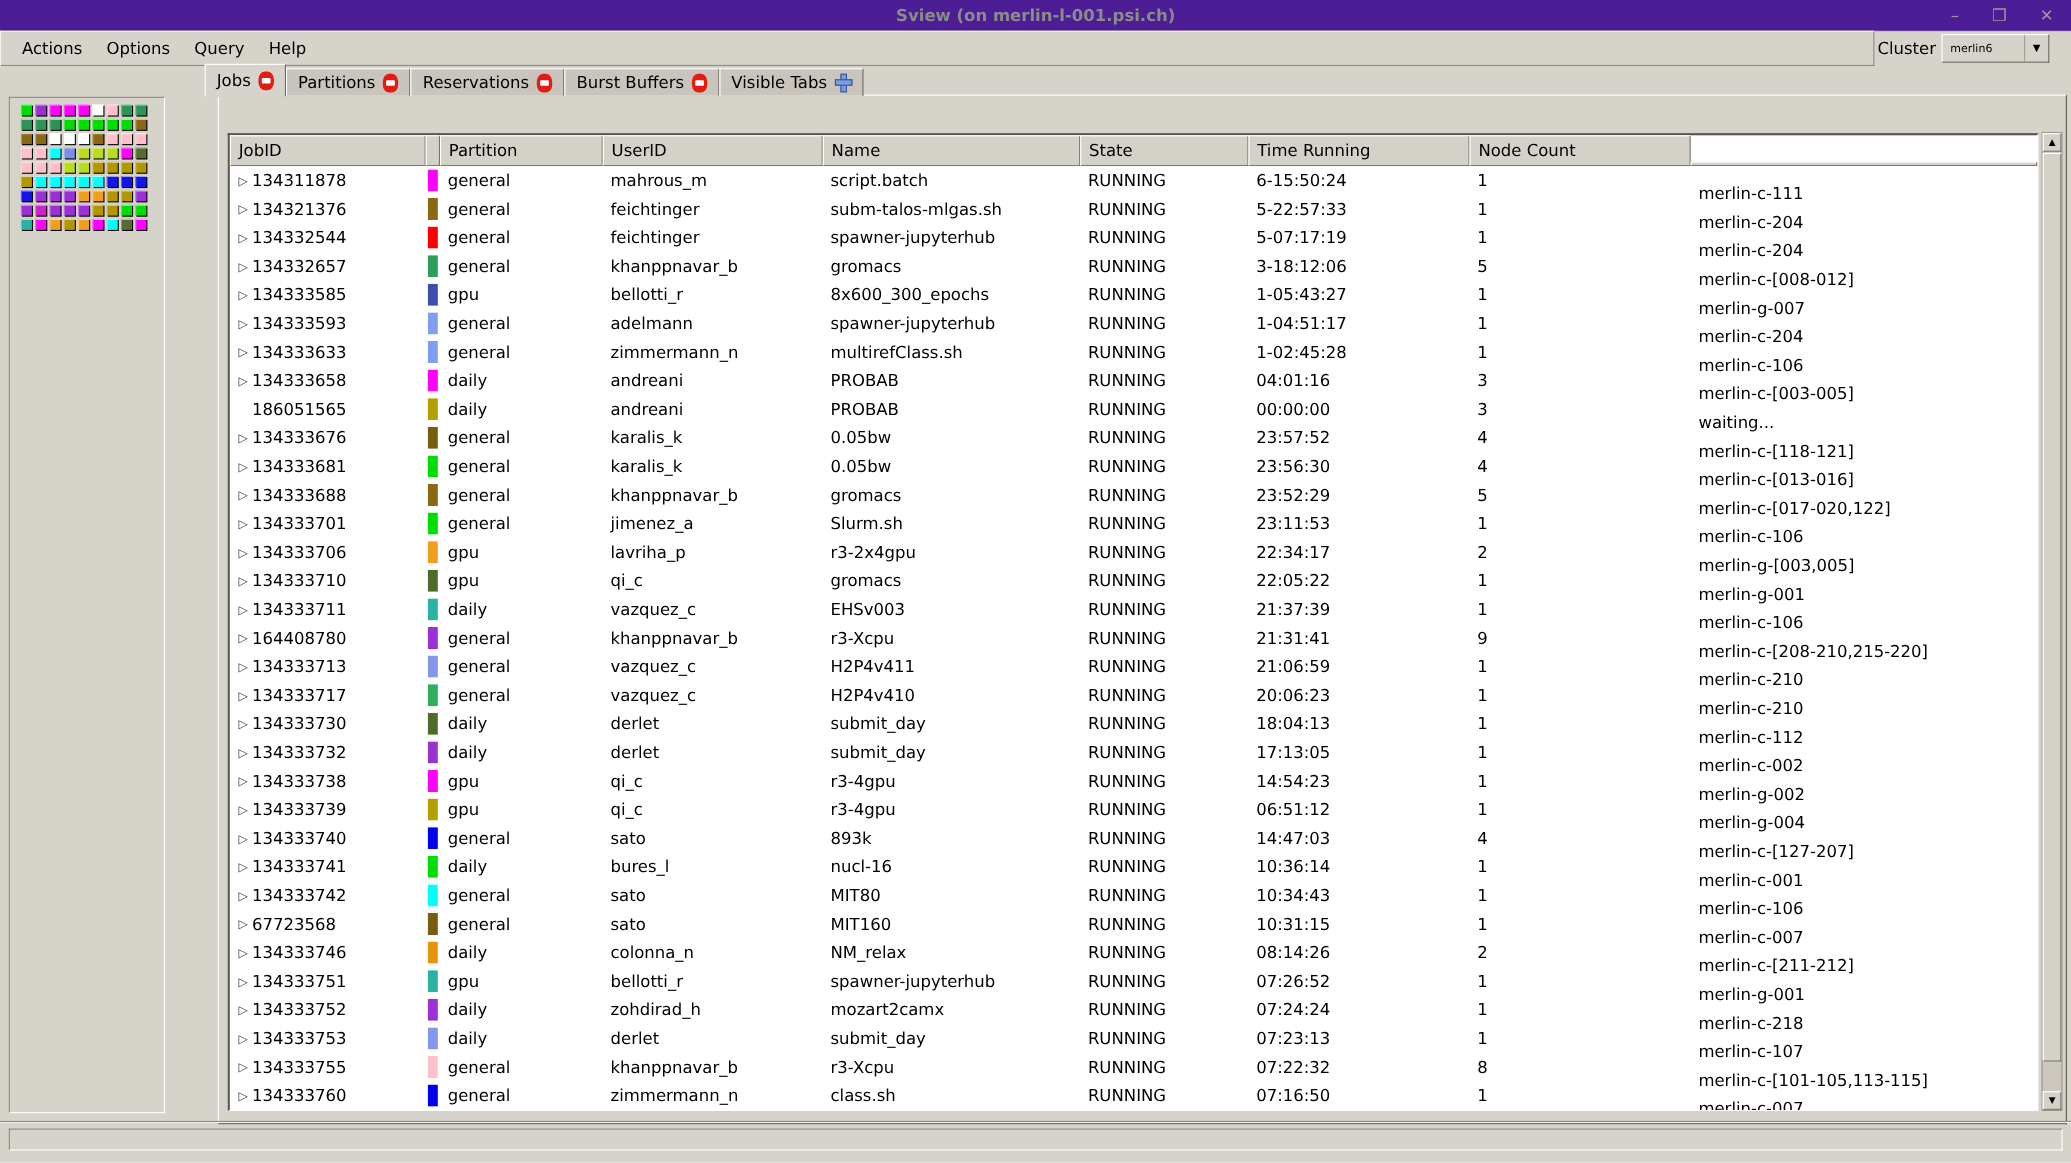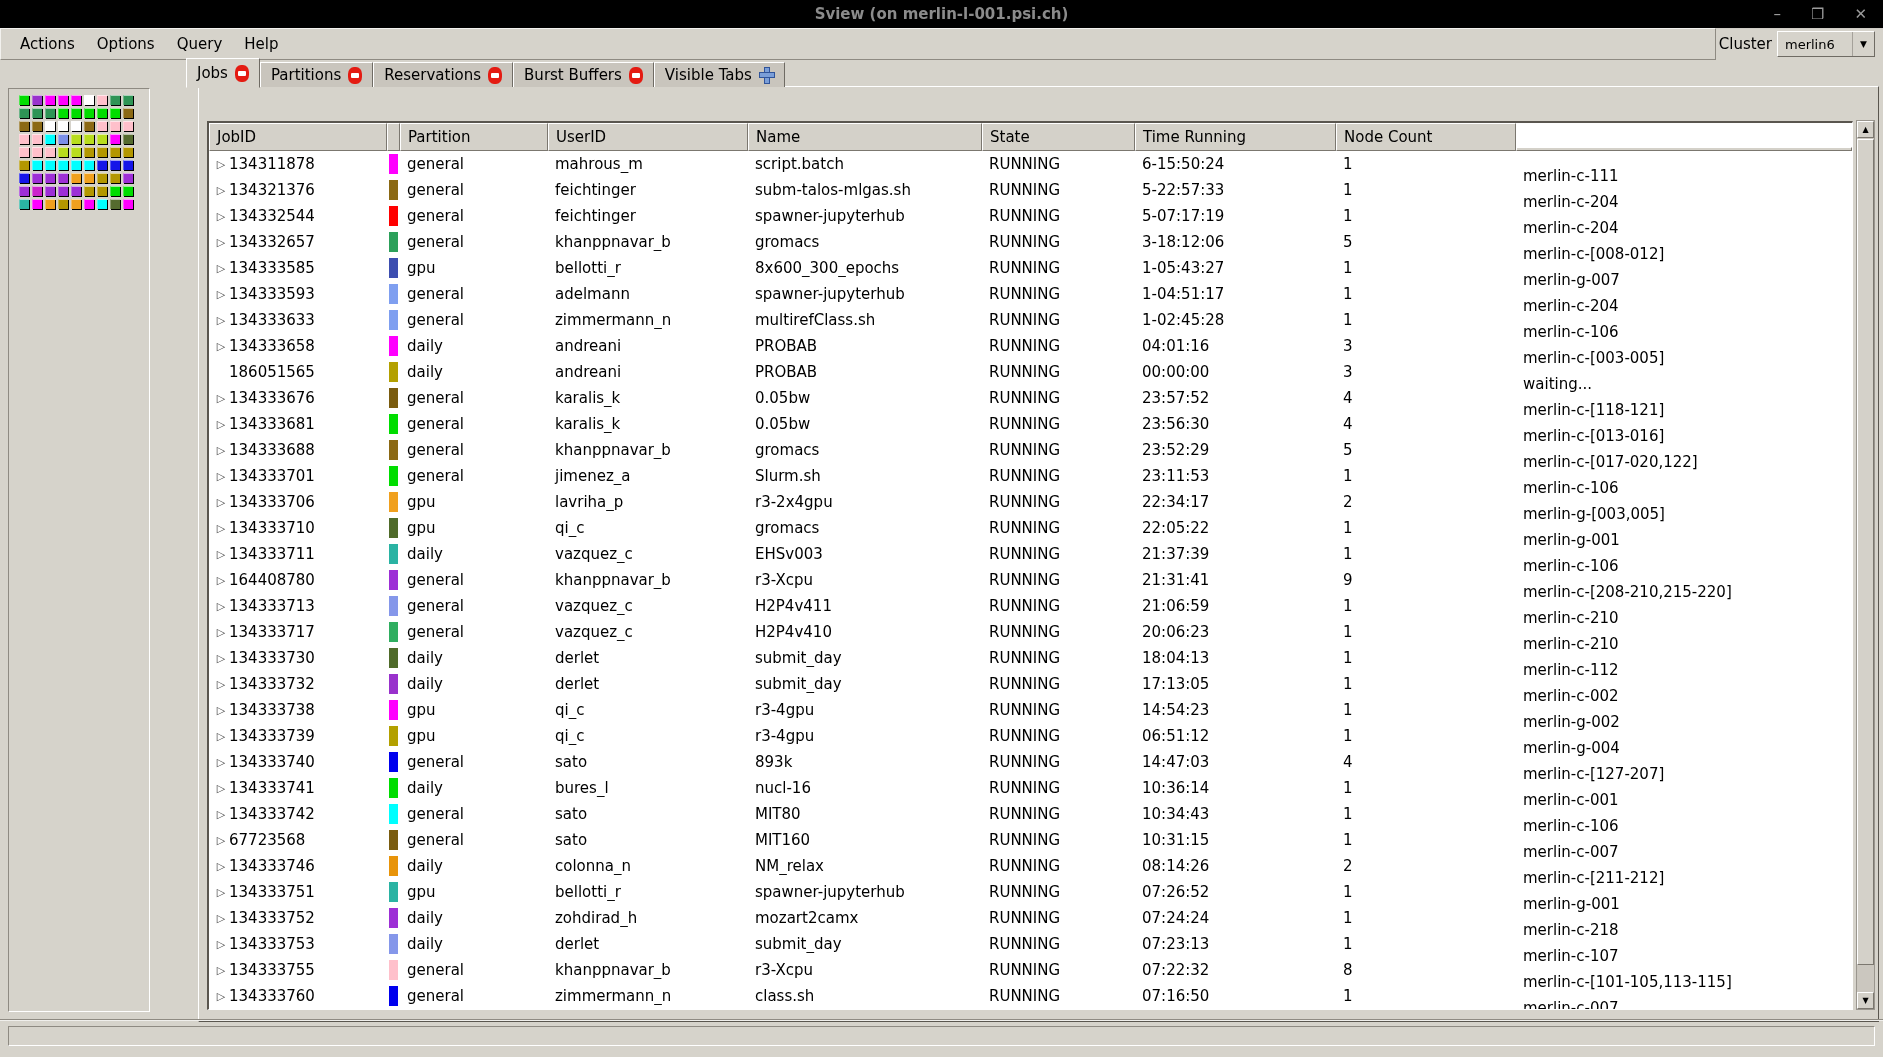--- a/index.html
+++ b/index.html
@@ -1,36 +1,36 @@
 <!DOCTYPE html>
 <html><head>
 <meta charset="utf-8">
 <style>
   html,body{margin:0;padding:0;}
   body{
     width:1883px;height:1057px;overflow:hidden;position:relative;
     background:#d6d3cb;font-family:"DejaVu Sans","Liberation Sans",sans-serif;color:#000;
   }
   
-  .titlebar{position:absolute;left:0;top:0;width:100%;height:28px;background:#000000;
+  .titlebar{position:absolute;left:0;top:0;width:100%;height:28px;background:#4c1d95;
     border-bottom:1px solid #cfccc6;display:flex;align-items:center;justify-content:center;}
   .title{font-size:15px;font-weight:bold;color:#8b8b8b;}
   .win-controls{position:absolute;right:16px;top:0;height:28px;display:flex;gap:30px;align-items:center;}
   .win-btn{color:#9a9a9a;font-size:15px;line-height:28px;cursor:default;}
   
   .menubar{position:absolute;left:0;top:28px;width:100%;height:32px;display:flex;align-items:stretch;}
   .menu-bevel{flex:1;display:flex;align-items:center;padding-left:8px;background:#d6d3cb;
     border-top:1px solid #f2f1ee;border-left:1px solid #f2f1ee;
     border-right:1px solid #8e8a82;border-bottom:1px solid #8e8a82;}
   .menu-item{font-size:15px;padding:5px 11px;}
-  .cluster-area{display:flex;align-items:center;gap:5px;padding:0 8px 0 3px;}
+  .cluster-area{display:flex;align-items:center;gap:5px;padding:0 20px 0 3px;}
   .cluster-label{font-size:15px;}
   .combo{width:98px;height:26px;background:#d6d3cb;box-sizing:border-box;display:flex;align-items:center;
     border-top:1px solid #fff;border-left:1px solid #fff;border-right:1px solid #6f6b64;border-bottom:1px solid #6f6b64;}
-  .combo-value{flex:1;font-size:13px;padding-left:7px;}
+  .combo-value{flex:1;font-size:10px;padding-left:7px;}
   .combo-arrow{width:21px;height:24px;display:flex;align-items:center;justify-content:center;
     font-size:9px;border-left:1px solid #a5a19a;}
   
   .tabbar{position:absolute;left:186px;top:57px;height:30px;display:flex;align-items:flex-end;z-index:6;}
   .tab{display:flex;align-items:center;gap:7px;padding:0 10px;height:25px;background:#c9c5bd;
     border-top:1px solid #fff;border-left:1px solid #fff;border-right:1px solid #6f6b64;
     font-size:15px;position:relative;box-sizing:border-box;cursor:default;}
   .tab.active{height:30px;background:#d6d3cb;margin-bottom:-1px;border-bottom:1px solid #d6d3cb;}
   .tab-icon{display:inline-block;position:relative;width:14px;height:17px;}
   .tab-icon.media{background:#e41b12;border-radius:6px / 7px;}
@@ -52,21 +52,21 @@
   .table-frame{position:absolute;left:8px;top:34px;width:1646px;height:889px;box-sizing:border-box;background:#fff;
     border-top:2px solid #5a564f;border-left:2px solid #5a564f;border-right:1px solid #fff;border-bottom:1px solid #fff;}
   .header-row{display:flex;height:28px;}
   .hcell{box-sizing:border-box;background:#d4d1c9;font-size:15px;line-height:26px;padding-left:7px;
     border-top:1px solid #fff;border-left:1px solid #fff;border-right:1px solid #7b776f;border-bottom:1px solid #7b776f;
     white-space:nowrap;overflow:hidden;cursor:default;}
   .tbody{position:absolute;left:0;top:28px;right:0;bottom:0;background:#fff;overflow:hidden;}
   .trow{display:flex;height:26px;align-items:center;font-size:15px;}
   .tcell{box-sizing:border-box;padding-left:7px;white-space:nowrap;overflow:hidden;}
   .c0{width:178px;}.c1{width:13px;}.c2{width:148px;}.c3{width:200px;}.c4{width:234px;}
-  .c5{width:153px;}.c6{width:201px;}.c7{width:180px;}.c8{flex:1;margin-top:24px;}
+  .c5{width:153px;}.c6{width:201px;}.c7{width:201px;}.c8{flex:1;margin-top:24px;}
   .jobid-cell{display:flex;align-items:center;padding-left:4px;}
   .expander{width:16px;font-size:11px;color:#3a3a3a;text-align:center;flex:none;}
   .swatch-cell{padding:0;display:flex;align-items:center;}
   .swatch{width:9px;height:20px;margin-left:2px;}
   
   .vscroll{position:absolute;left:1856px;top:120px;width:19px;height:890px;background:#cbc7bf;
     border:1px solid #9a968e;box-sizing:border-box;}
   .sbtn{position:absolute;left:0;width:17px;height:17px;box-sizing:border-box;background:#d4d1c9;
     border-top:1px solid #fff;border-left:1px solid #fff;border-right:1px solid #7b776f;border-bottom:1px solid #7b776f;
     display:flex;align-items:center;justify-content:center;font-size:8px;color:#000;}

